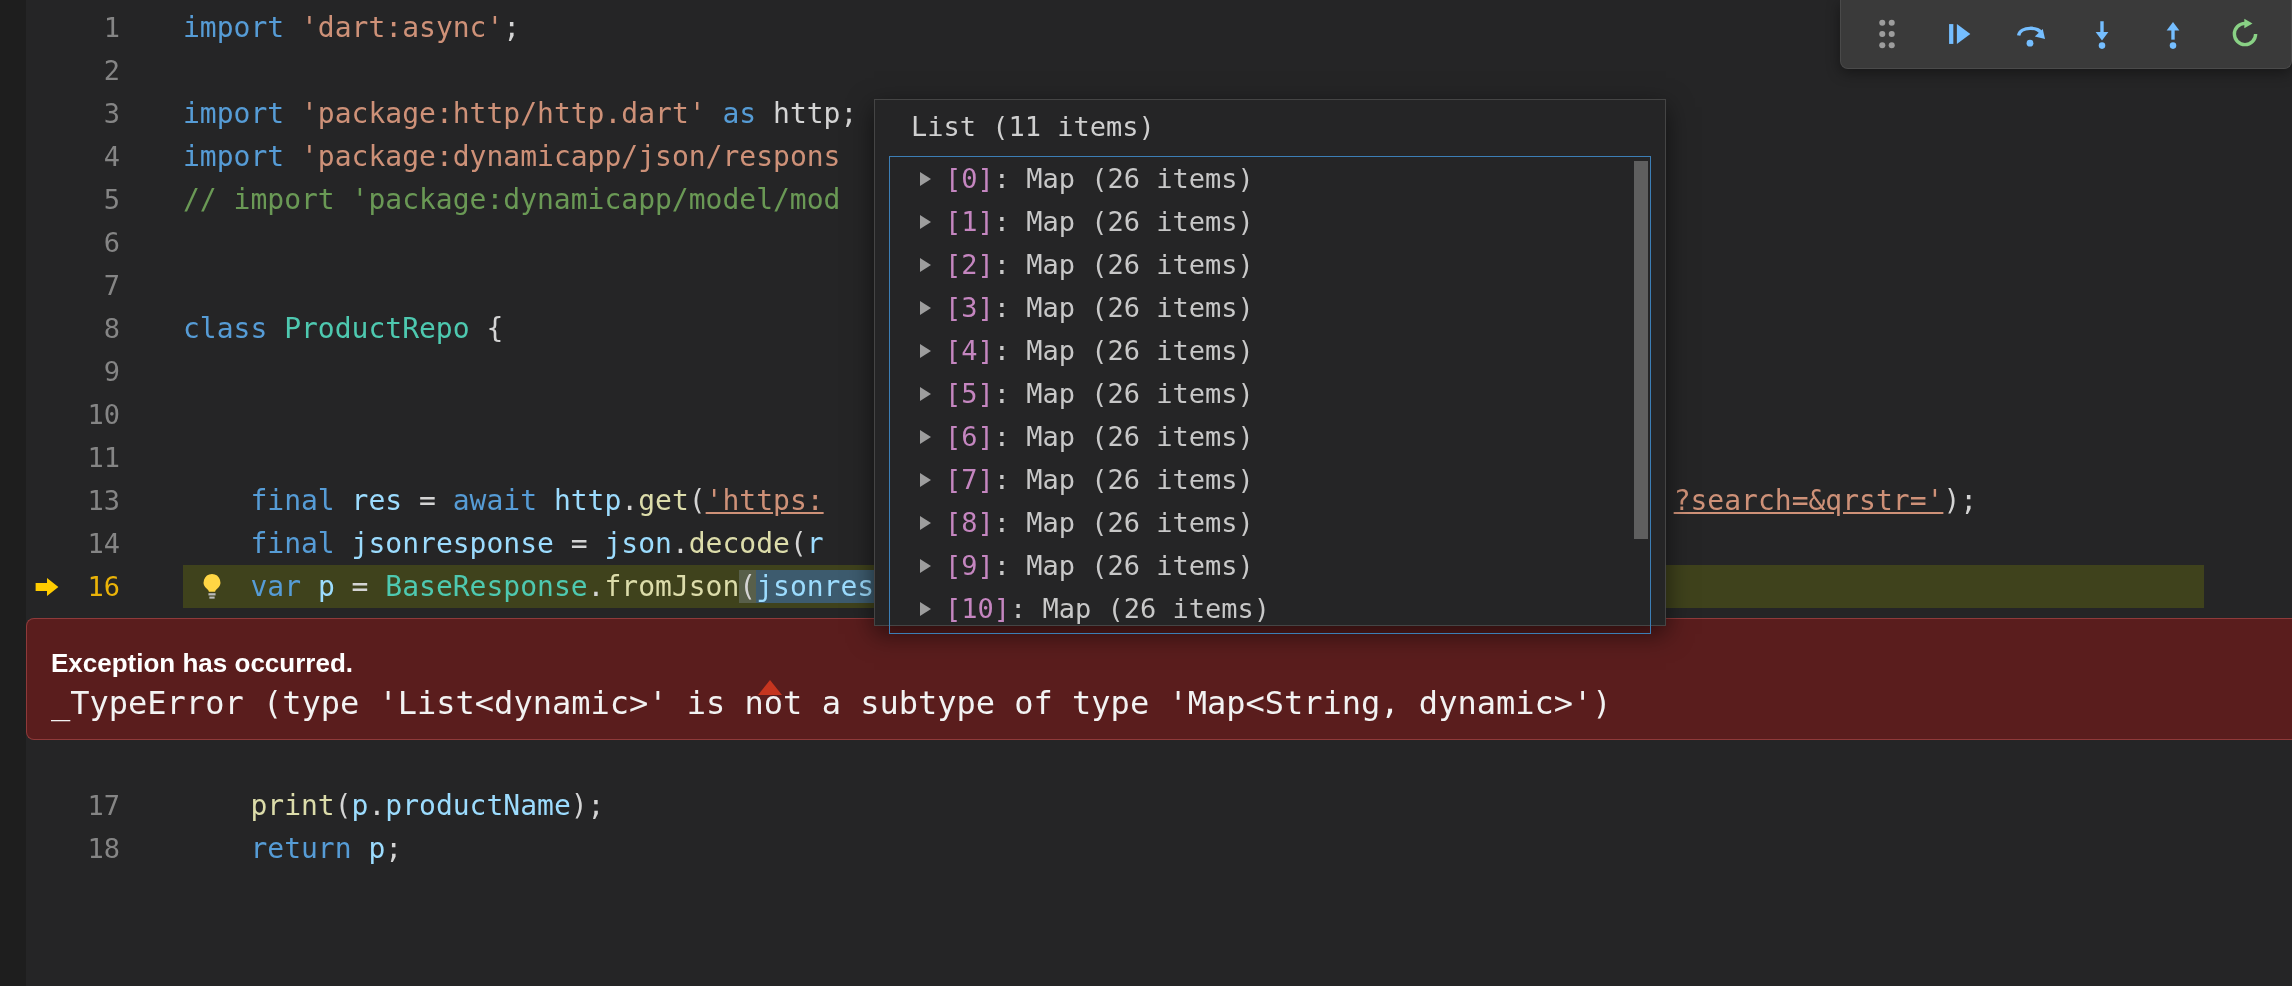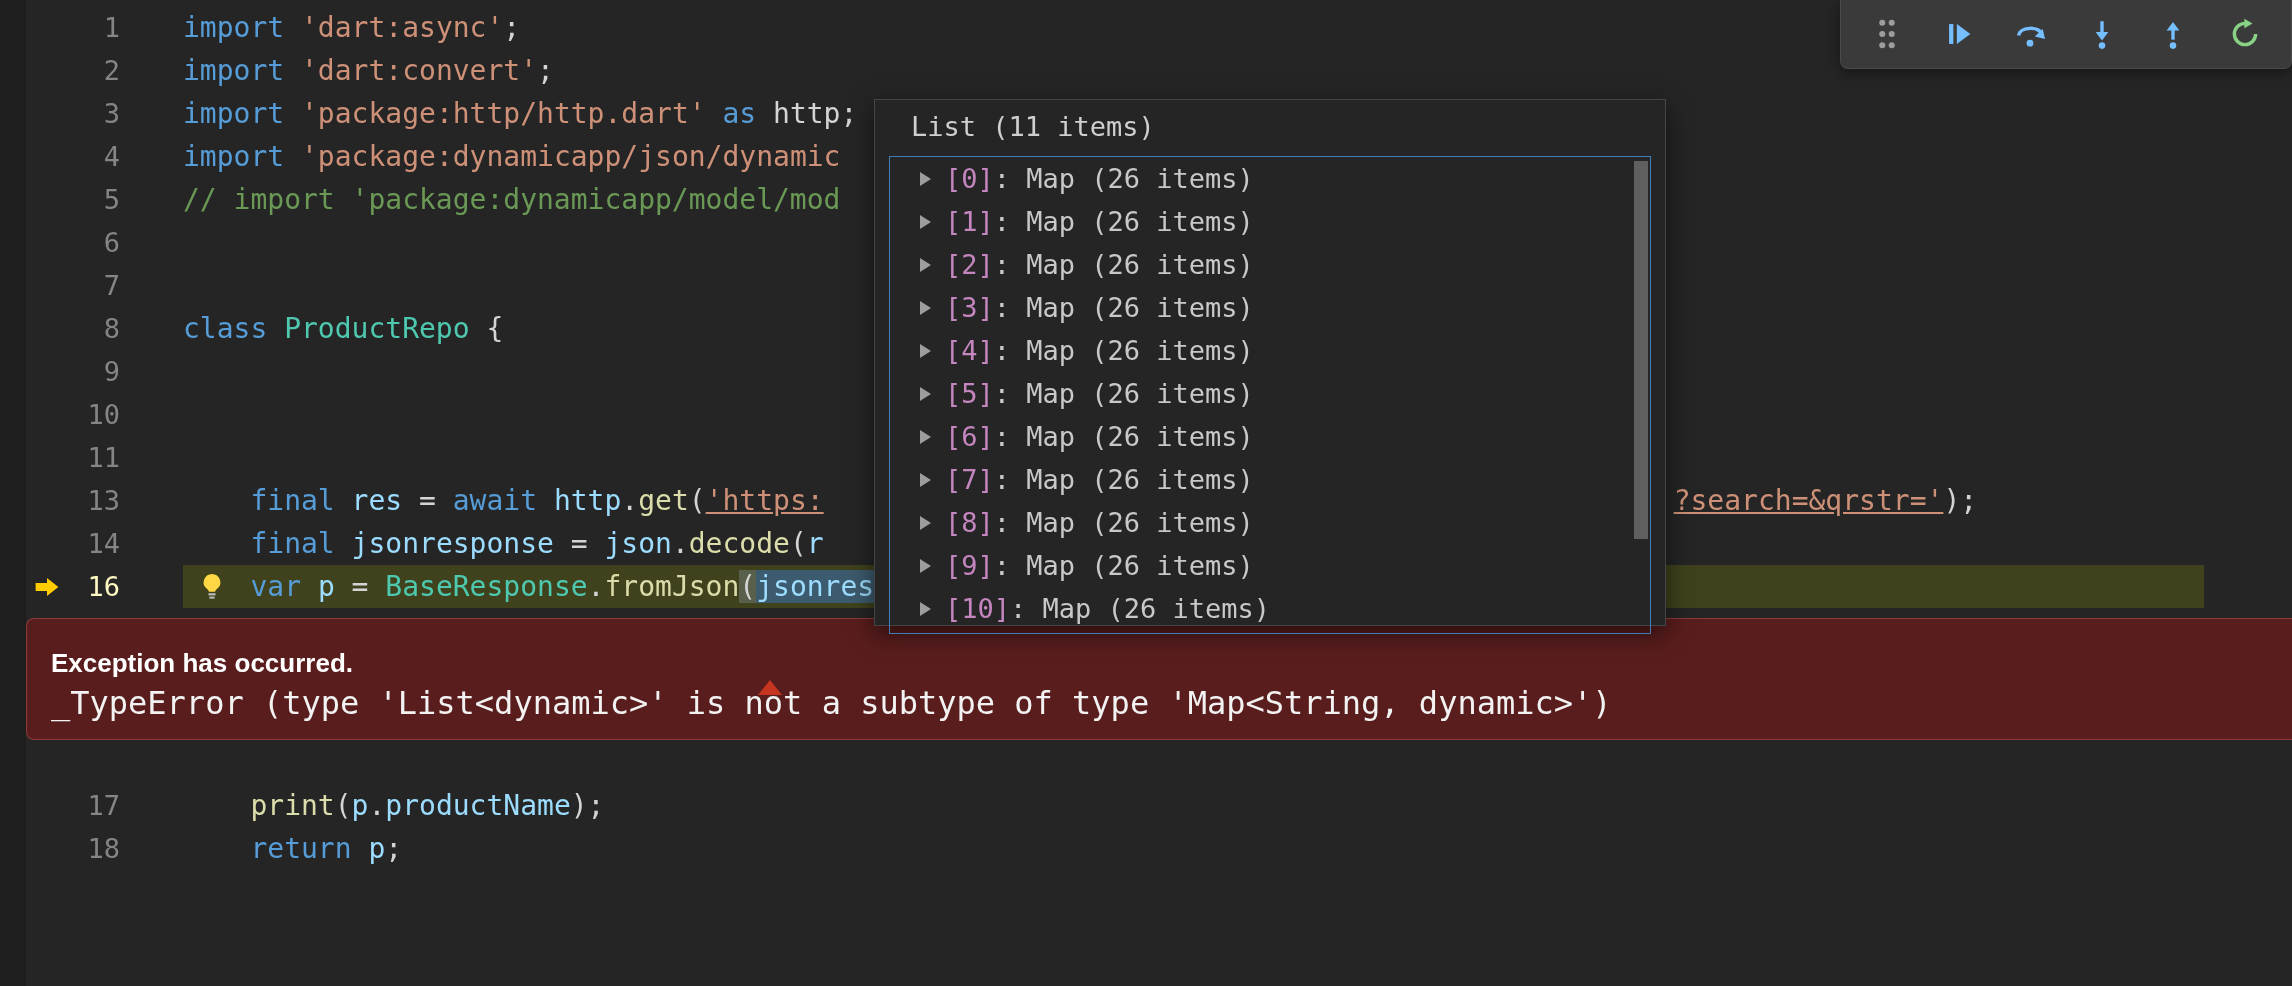--- a/index.html
+++ b/index.html
@@ -13,21 +13,21 @@
   .edge-strip{position:absolute;left:0;top:0;width:26px;height:986px;background:var(--edge,#1e1e1e)}
   .editor{position:absolute;left:0;top:0;right:0;bottom:0}
   .lines-top{padding-top:6px}
   .lines-bottom{margin-top:44px}
   .code-line{display:flex;height:43px;line-height:43px;font-size:28px}
   .glyph{width:70px;flex:none;position:relative}
   .lnum{width:50px;flex:none;text-align:right;color:var(--lnum,#858585);font-size:27px}
   .gspace{width:63px;flex:none}
   .code-cell{flex:1;position:relative;white-space:pre;margin-right:88px;color:var(--pl,#d4d4d4)}
   .code-line.current .code-cell{background:var(--hl,#3f421c)}
-  .code-line.current .lnum{color:#fef9c3}
+  .code-line.current .lnum{color:#eab308}
   .tk-kw{color:var(--kw,#569cd6)}
   .tk-ty{color:var(--ty,#4ec9b0)}
   .tk-fn{color:var(--fn,#dcdcaa)}
   .tk-str{color:var(--str,#ce9178)}
   .tk-lnk{color:var(--str,#ce9178);text-decoration:underline}
   .tk-cm{color:var(--cm,#6a9955);}
   .tk-vr{color:var(--vr,#9cdcfe)}
   .tk-pl{color:var(--pl,#d4d4d4)}
   .tk-sel{color:var(--vr,#9cdcfe);background:var(--sel,#3d5b6e)}
   .tk-br{color:var(--pl,#d4d4d4);background:rgba(135,150,160,.35)}
@@ -70,33 +70,32 @@
       <div class="code-line">
         <div class="glyph"></div>
         <div class="lnum">1</div>
         <div class="gspace"></div>
         <div class="code-cell"><span class="tk-kw">import</span><span class="tk-pl"> </span><span class="tk-str">'dart:async'</span><span class="tk-pl">;</span></div>
       </div>
       <div class="code-line">
         <div class="glyph"></div>
         <div class="lnum">2</div>
         <div class="gspace"></div>
-        <div class="code-cell"><span class="tk-kw">import</span><span class="tk-pl"> </span><span class="tk-str">'dart:convert'</span><span class="tk-pl">;</span></div>
       </div>
       <div class="code-line">
         <div class="glyph"></div>
         <div class="lnum">3</div>
         <div class="gspace"></div>
         <div class="code-cell"><span class="tk-kw">import</span><span class="tk-pl"> </span><span class="tk-str">'package:http/http.dart'</span><span class="tk-pl"> </span><span class="tk-kw">as</span><span class="tk-pl"> http;</span></div>
       </div>
       <div class="code-line">
         <div class="glyph"></div>
         <div class="lnum">4</div>
         <div class="gspace"></div>
-        <div class="code-cell"><span class="tk-kw">import</span><span class="tk-pl"> </span><span class="tk-str">'package:dynamicapp/json/dynamic</span></div>
+        <div class="code-cell"><span class="tk-kw">import</span><span class="tk-pl"> </span><span class="tk-str">'package:dynamicapp/json/respons</span></div>
       </div>
       <div class="code-line">
         <div class="glyph"></div>
         <div class="lnum">5</div>
         <div class="gspace"></div>
         <div class="code-cell"><span class="tk-cm">// import 'package:dynamicapp/model/mod</span></div>
       </div>
       <div class="code-line">
         <div class="glyph"></div>
         <div class="lnum">6</div>

